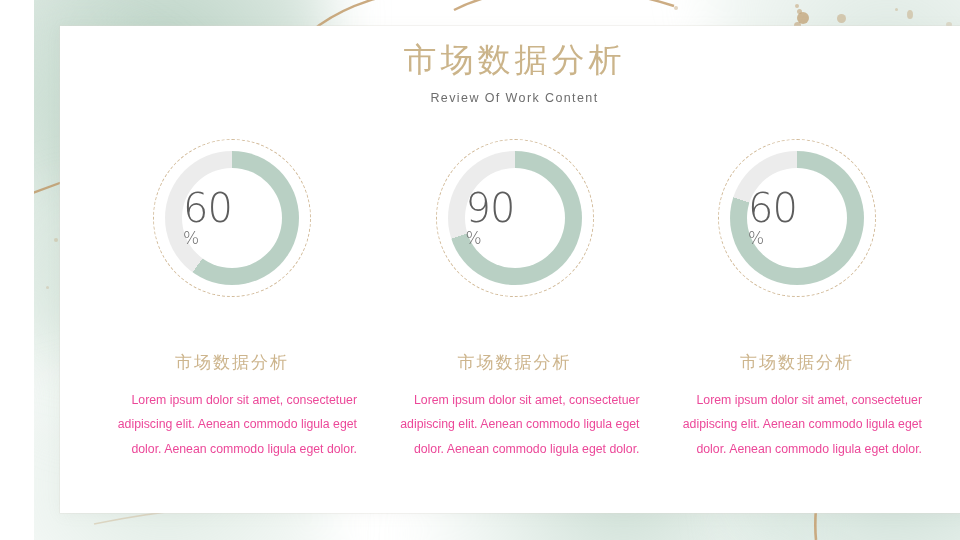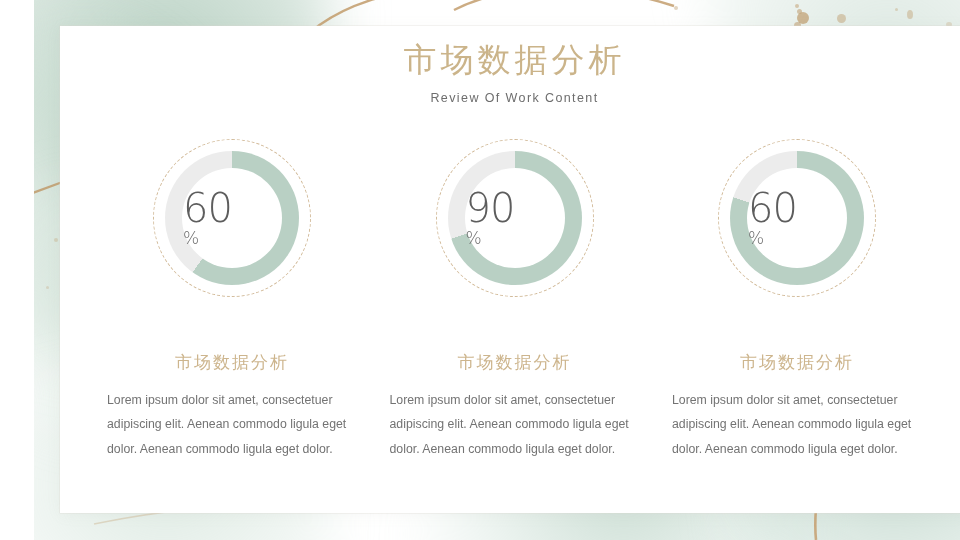--- a/index.html
+++ b/index.html
@@ -189,22 +189,22 @@
     margin-top: 54px;
     font-size: 17px;
     letter-spacing: 2px;
     color: #cdb58d;
     font-family: "DejaVu Serif", "Liberation Serif", serif;
   }
   .col-body {
     margin-top: 14px;
     font-size: 12.3px;
     line-height: 2.0;
-    color: #737373;
-    text-align: left;
+    color: #ec4899;
+    text-align: right;
     font-family: "Liberation Sans", sans-serif;
     width: 250px;
   }
 </style>
 </head>
 <body>
 
 <div id="slide">
 
   <div class="bg-layer">

